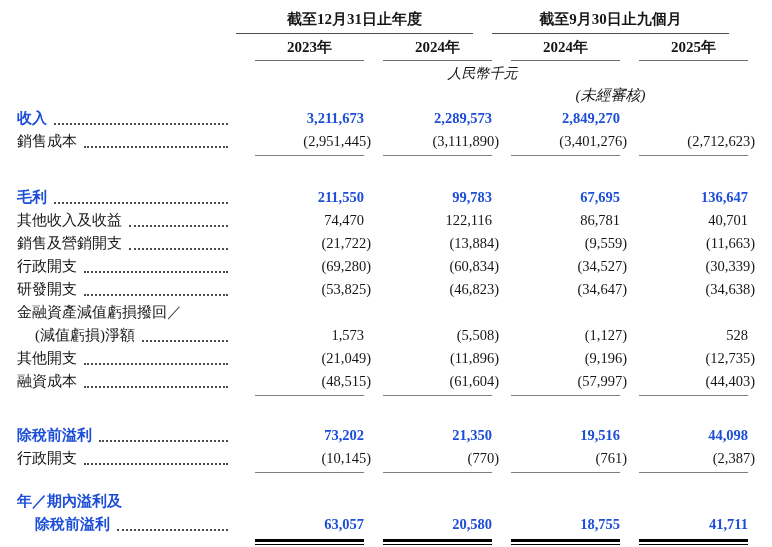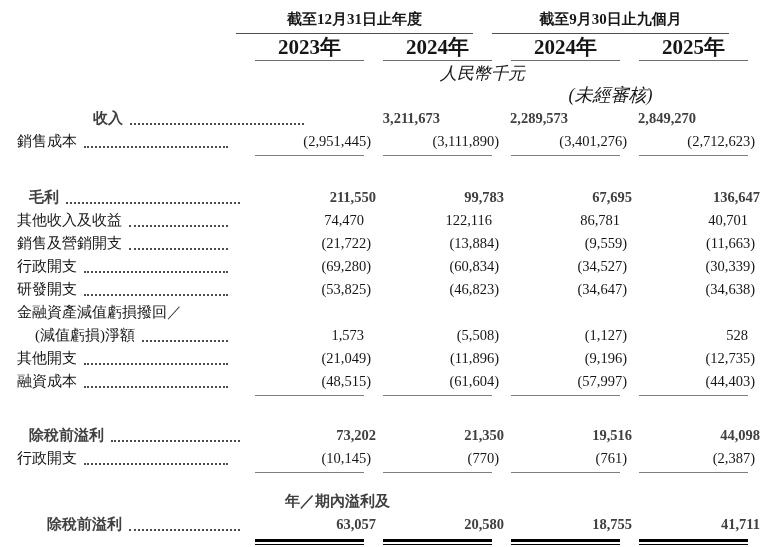--- a/index.html
+++ b/index.html
@@ -33,54 +33,54 @@
   }
   .c-num {
     width: 109px;
     margin-left: 19px;
     text-align: right;
     font-size: 14.5px;
     flex: 0 0 auto;
     white-space: nowrap;
   }
   .c-num .hang { display: inline-block; margin-right: -7px; }
-  .bold { font-weight: bold; color: #404040; justify-content: center; }
+  .bold { font-weight: bold; color: #1d4ed8; }
 
   
   .groups { display: flex; padding-top: 2px; }
   .groups .spacer-label { width: 219px; flex: 0 0 auto; }
   .c-group {
     width: 237px; flex: 0 0 auto;
     text-align: center;
     font-weight: bold; font-size: 15px;
     line-height: 22px;
     padding-bottom: 3px;
     border-bottom: 1.5px solid #4f4f4f;
   }
   .c-group + .c-group { margin-left: 19px; }
   .years { padding-top: 3px; }
   .years .c-num {
-    font-weight: bold; font-size: 21px;
+    font-weight: bold; font-size: 15px;
     text-align: center;
     line-height: 21px;
     padding-bottom: 2px;
     border-bottom: 1.5px solid #6d6d6d;
   }
   .unit-row { margin-top: 3px; }
   .unit-span {
     margin-left: 219px; width: 493px;
     text-align: center;
-    font-style: italic; font-size: 17px;
+    font-style: italic; font-size: 14px;
     line-height: 20px;
   }
   .audit-row { margin-top: 1px; margin-bottom: 2px; }
   .audit-span {
     margin-left: 475px; width: 237px;
     text-align: center;
-    font-style: italic; font-size: 18px;
+    font-style: italic; font-size: 15px;
     line-height: 20px;
   }
 
   
   .rule-row { display: flex; }
   .rule-row .spacer-label { width: 219px; flex: 0 0 auto; }
   .rule-cell { width: 109px; margin-left: 19px; flex: 0 0 auto; }
   .rule-row.single { margin-top: 2px; }
   .rule-row.single .rule-cell { border-top: 1px solid #7f7f7f; height: 1px; }
   .rule-row.double { margin-top: 3px; }

